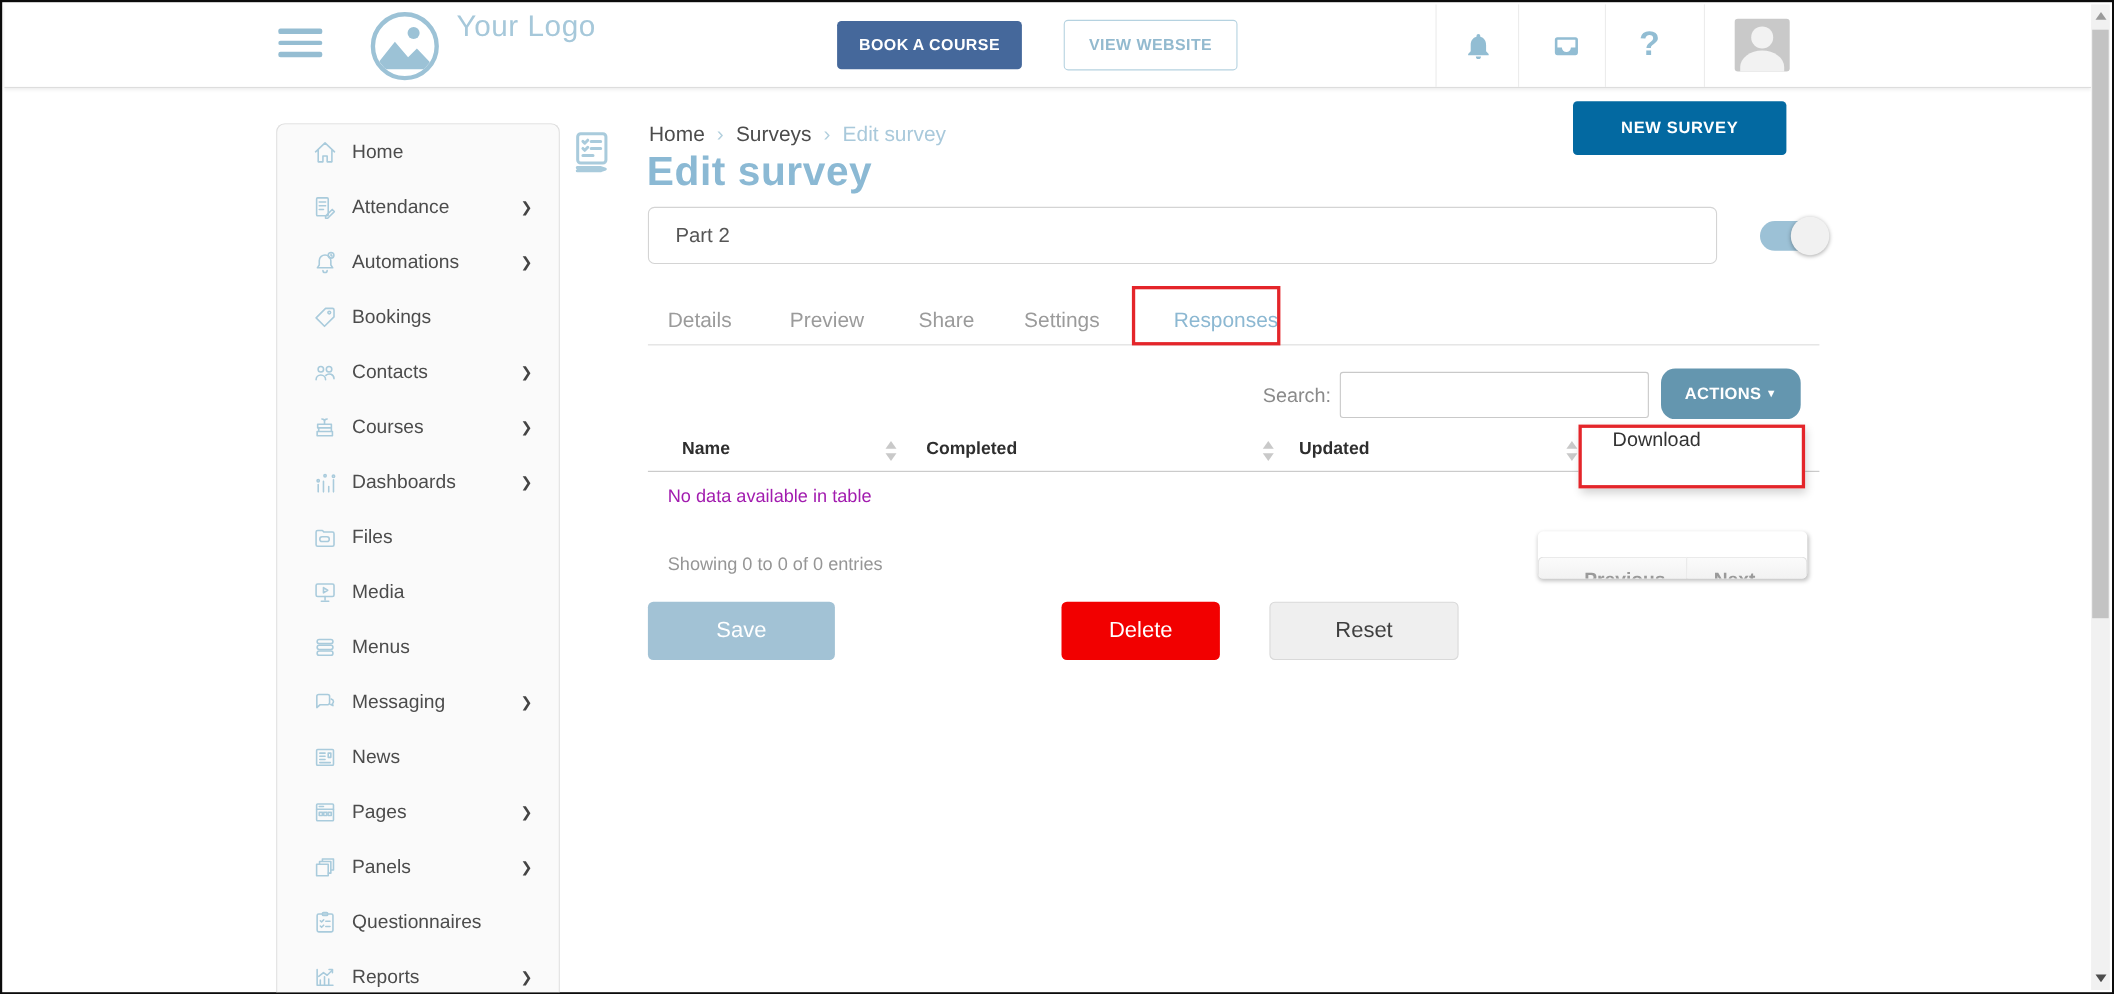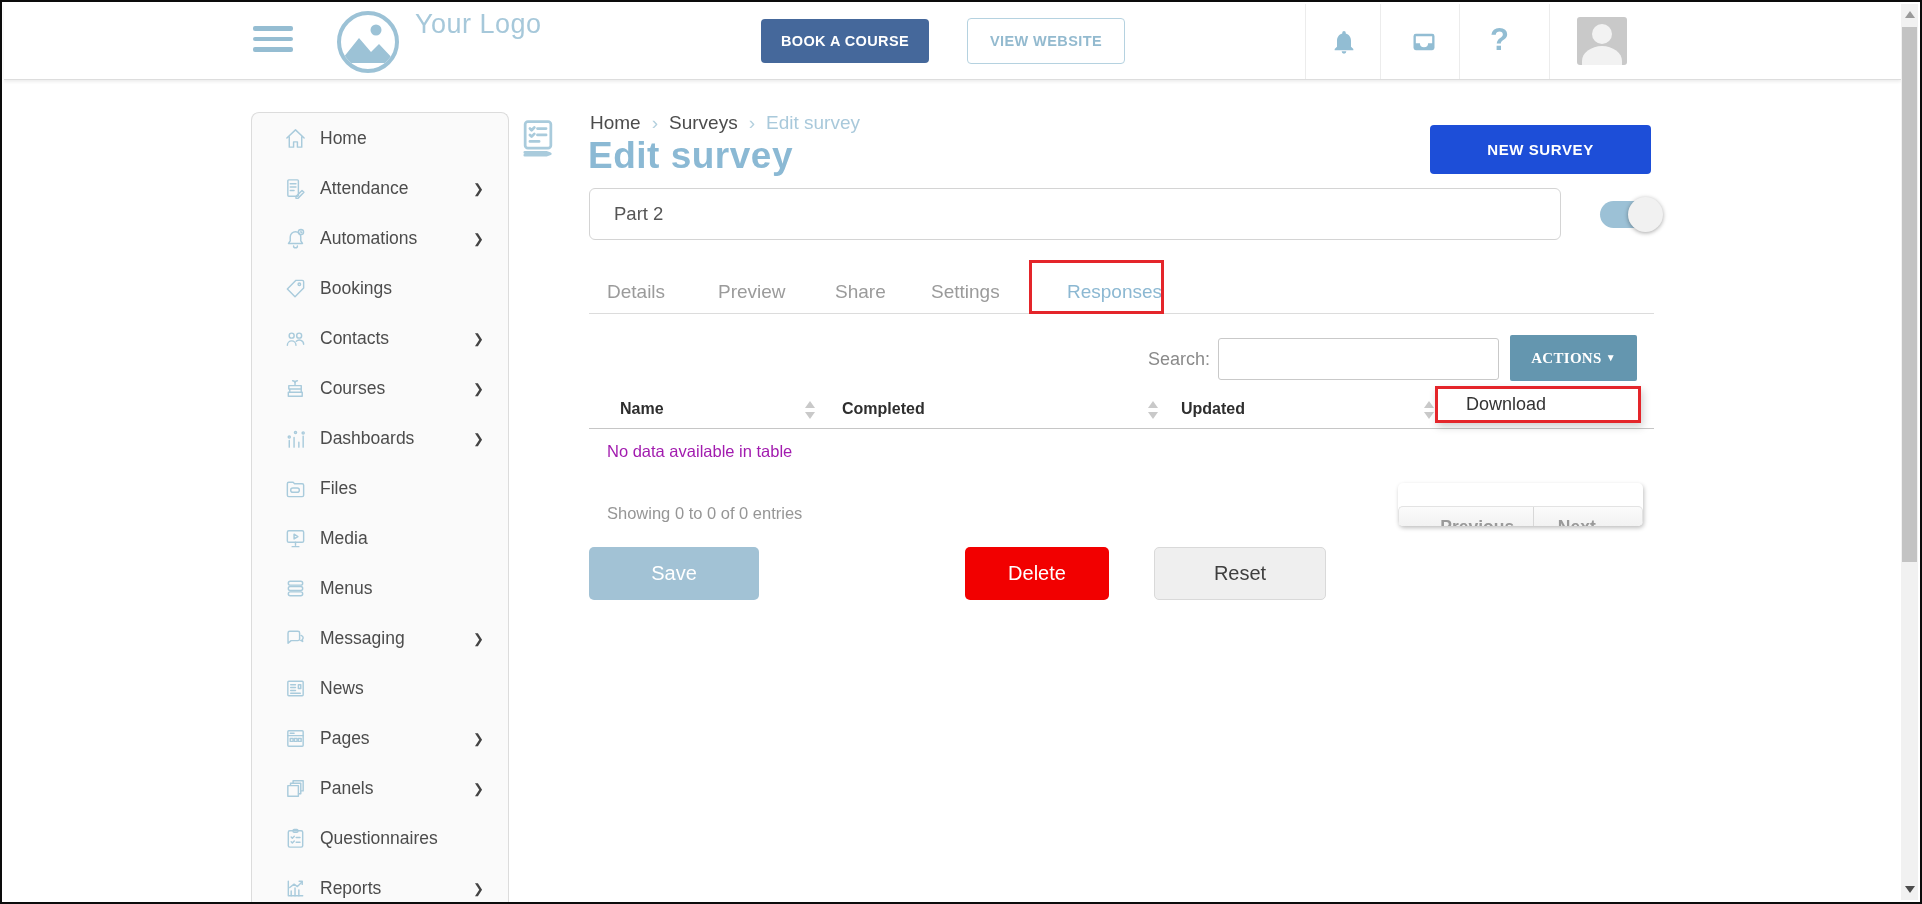--- a/index.html
+++ b/index.html
@@ -43,55 +43,55 @@
   .side-label{margin-left:13px;font-size:17.5px;color:#4c4c4c;}
   .side-chevron{position:absolute;right:24px;font-size:13px;color:#444;}
   .rail-icon{position:absolute;left:514px;top:115px;}
 
   
   .breadcrumb{position:absolute;left:588px;top:110px;font-size:19px;color:#4c4c4c;display:flex;gap:11px;}
   .crumb{cursor:pointer;}
   .crumb-sep{color:#b3d0de;}
   .crumb-current{color:#a9c9db;}
   .page-title{position:absolute;left:586px;top:133px;font-size:37px;font-weight:bold;color:#8bb9d4;letter-spacing:.5px;}
-  .btn-new-survey{position:absolute;left:1428px;top:123px;width:221px;height:49px;background:#1d4ed8;
+  .btn-new-survey{position:absolute;left:1428px;top:90px;width:194px;height:49px;background:#0369a1;
                   border:none;border-radius:4px;color:#fff;font-weight:bold;font-size:15px;
                   letter-spacing:.6px;font-family:inherit;cursor:pointer;}
   .name-input{position:absolute;left:587px;top:186px;width:972px;height:52px;box-sizing:border-box;
               border:1.5px solid #d4d4d4;border-radius:6px;padding:0 24px;font-size:18.5px;color:#555;
               font-family:inherit;background:#fff;}
   .toggle{position:absolute;left:1598px;top:199px;width:60px;height:27px;border-radius:14px;background:#9cc1d6;cursor:pointer;}
   .toggle-knob{position:absolute;left:28px;top:-4px;width:35px;height:35px;border-radius:50%;
                background:#f1f1f1;box-shadow:0 1px 4px rgba(0,0,0,.35);}
 
   .tab{position:absolute;top:279px;font-size:19px;color:#9b9b9b;cursor:pointer;}
   .tab-active{color:#8cb8d2;}
   .tabs-rule{position:absolute;left:587px;top:311px;width:1065px;height:1px;background:#dcdcdc;}
   .annot{position:absolute;border:3px solid #e4252a;box-sizing:border-box;z-index:8;}
   .annot-tab{left:1027px;top:258px;width:135px;height:54px;}
 
   .search-label{position:absolute;left:1100px;top:347px;width:108px;text-align:right;font-size:18px;color:#8a8a8a;}
   .search-input{position:absolute;left:1216px;top:336px;width:281px;height:42px;box-sizing:border-box;
                 border:1px solid #c9c9c9;border-radius:3px;font-size:17px;padding:0 10px;font-family:inherit;}
   .btn-actions{position:absolute;left:1508px;top:333px;width:127px;height:46px;background:#6496af;
-               border:none;border-radius:2px;color:#fff;font-weight:bold;font-size:15px;
-               font-family:Liberation Serif, serif;cursor:pointer;letter-spacing:.3px;}
+               border:none;border-radius:13px;color:#fff;font-weight:bold;font-size:15px;
+               font-family:Liberation Sans, sans-serif;cursor:pointer;letter-spacing:.3px;}
   .btn-actions .caret{font-size:10px;vertical-align:2px;margin-left:4px;}
 
   .thead{position:absolute;left:587px;top:389px;width:1065px;height:38px;border-bottom:1px solid #c6c6c6;
          box-sizing:border-box;background:#fff;}
   .th{position:absolute;top:9px;font-size:16px;font-weight:bold;color:#2e2e2e;cursor:pointer;}
   .sorter{position:absolute;top:8px;width:10px;height:22px;}
   .sorter i{position:absolute;left:0;width:0;height:0;border-left:5px solid transparent;border-right:5px solid transparent;}
   .sorter .up{top:2px;border-bottom:7px solid #c9c9c9;}
   .sorter .dn{bottom:2px;border-top:7px solid #c9c9c9;}
 
-  .dropdown{position:absolute;left:1433px;top:384px;width:206px;height:37px;background:#fff;
+  .dropdown{position:absolute;left:1433px;top:384px;width:206px;height:58px;background:#fff;
             border:3px solid #e4252a;box-sizing:border-box;box-shadow:2px 4px 8px rgba(0,0,0,.18);
-            display:flex;align-items:center;padding-left:28px;font-size:18px;color:#333;z-index:8;cursor:pointer;}
+            display:flex;padding-left:28px;font-size:18px;color:#333;z-index:8;cursor:pointer;}
 
   .empty-msg{position:absolute;left:605px;top:440px;font-size:16.5px;color:#a21caf;}
   .showing{position:absolute;left:605px;top:502px;font-size:16.5px;color:#969696;}
 
   .pager{position:absolute;left:1396px;top:481px;height:43px;display:flex;border-radius:5px;
          box-shadow:1px 2px 4px rgba(0,0,0,.25);overflow:hidden;}
   .pager button{height:43px;background:linear-gradient(#fbfbfb,#e8e8e8);border:1px solid #e3e3e3;
                 color:#9a9a9a;font-weight:bold;font-size:17.5px;font-family:inherit;cursor:pointer;margin-top:23px;}
   .pg-prev{width:135px;border-radius:5px 0 0 5px;border-right:none !important;}
   .pg-next{width:110px;border-radius:0 5px 5px 0;border-left:1px solid #d8d8d8 !important;}

